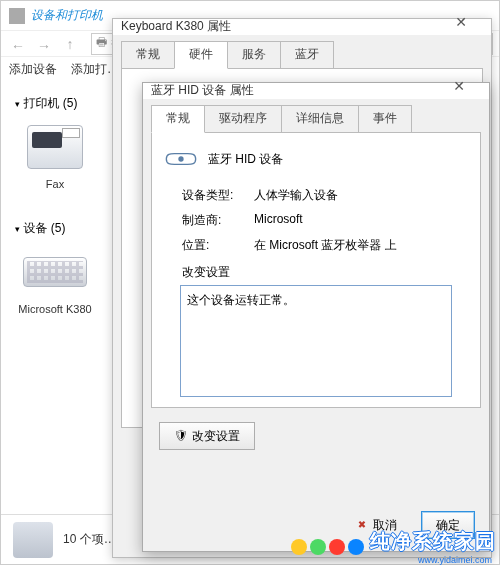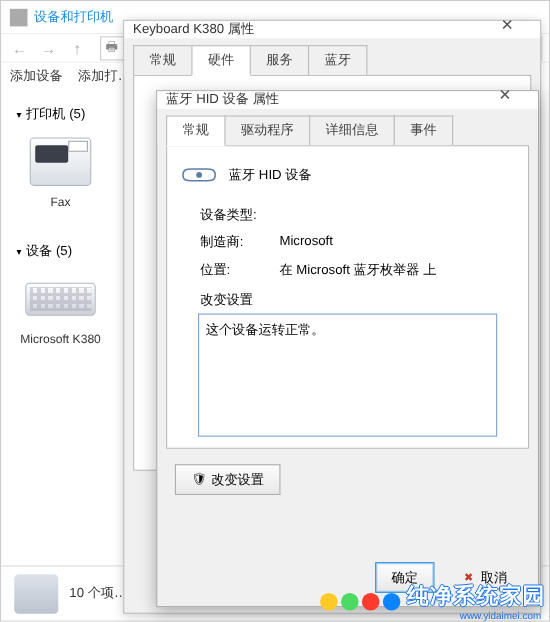--- a/index.html
+++ b/index.html
@@ -1,20 +1,20 @@
 <!DOCTYPE html>
 <html><head>
 <meta charset="utf-8">
 <style>
   * { box-sizing: border-box; font-family: "Microsoft YaHei", "Segoe UI", sans-serif; }
   html, body { margin:0; padding:0; width:500px; height:565px; overflow:hidden; background:#fff; font-size:12px; color:#000; }
 
   
   .bg-window { position:absolute; inset:0; background:#fff; border:1px solid #ccc; }
-  .bg-title { height:30px; display:flex; align-items:center; padding:0 8px; color:#208dd8; font-size:12px; background:#fff; border-bottom:1px solid #eee;}
+  .bg-title { height:30px; display:flex; align-items:center; padding:0 8px; color:#208dd8; font-size:12px; background:#fff; border-bottom:1px solid #eee;font-style:italic;}
   .bg-title .icon { width:16px; height:16px; margin-right:6px; background:#aaa; }
   .bg-toolbar { height:26px; display:flex; align-items:center; padding:0 6px; color:#555; font-size:12px; gap:6px; border-bottom:1px solid #eee; }
   .bg-nav { display:flex; gap:4px; align-items:center; }
   .bg-nav .arrow { width:22px; height:22px; border-radius:3px; display:flex; align-items:center; justify-content:center; color:#aaa; font-size:14px; }
   .bg-addr { border:1px solid #ccc; height:22px; flex:1; margin-left:4px; display:flex; align-items:center; padding:0 4px; color:#888;}
   .bg-menu { height:24px; display:flex; gap:14px; padding:4px 8px 0; font-size:12px; color:#333;}
   .bg-body { position:absolute; top:86px; left:0; right:0; bottom:0; padding:4px 14px; }
   .grp { margin-bottom:8px;}
   .grp-hdr { display:flex; align-items:center; gap:4px; color:#000; font-size:12px; margin:4px 0 8px;}
   .grp-hdr .chev { font-size:9px;}
@@ -165,20 +165,21 @@
         <svg viewBox="0 0 48 32">
             <path d="M2 16 C2 8 8 8 14 8 L34 8 C40 8 46 8 46 16 C46 24 40 24 34 24 L14 24 C8 24 2 24 2 16 Z" fill="none" stroke="#5b7fa6" stroke-width="2"></path>
             <circle cx="24" cy="16" r="4" fill="#5b7fa6"></circle>
           </svg>
       </div>
       <span>蓝牙 HID 设备</span>
     </div>
     <div class="props">
       <div class="pr">
           <span class="k">设备类型:</span>
+          <span class="v">人体学输入设备</span>
         </div>
       <div class="pr">
           <span class="k">制造商:</span>
           <span class="v">Microsoft</span>
         </div>
       <div class="pr">
           <span class="k">位置:</span>
           <span class="v">在 Microsoft 蓝牙枚举器 上</span>
         </div>
     </div>
@@ -187,26 +188,26 @@
       <span>这个设备运转正常。</span>
     </div>
   </div>
   <div class="change-btn-wrap">
     <button class="btn">
       <span class="shield-ico"></span>
       <span>改变设置</span>
     </button>
   </div>
   <div class="btn-row">
-    <button class="btn def">
-      <span>确定</span>
-    </button>
     <button class="btn" style="border:none;background:transparent;">
       <span class="cancel-ico"></span>
       <span>取消</span>
+    </button>
+    <button class="btn def">
+      <span>确定</span>
     </button>
   </div>
 </div>
 
 <div class="watermark">
   <div class="wm-dots">
     <span style="background:#ffc928"></span>
       <span style="background:#4cd964"></span>
       <span style="background:#ff3b30"></span>
       <span style="background:#0a84ff"></span>

